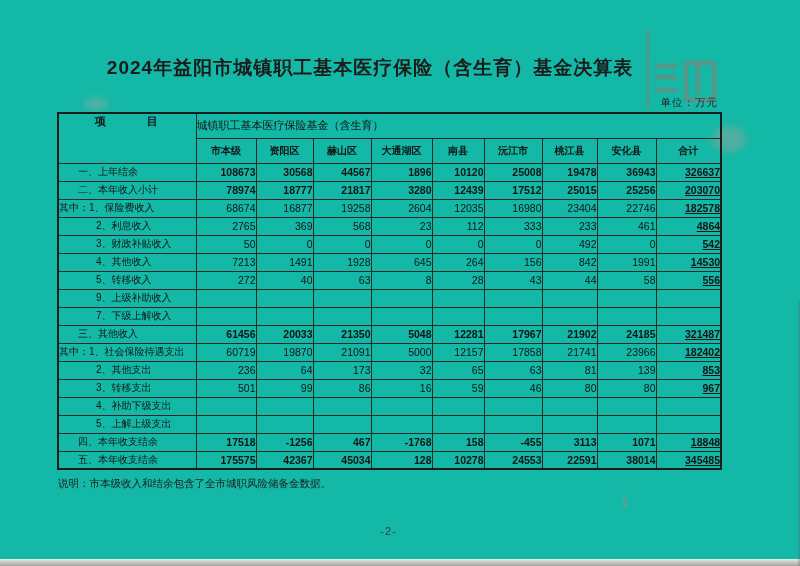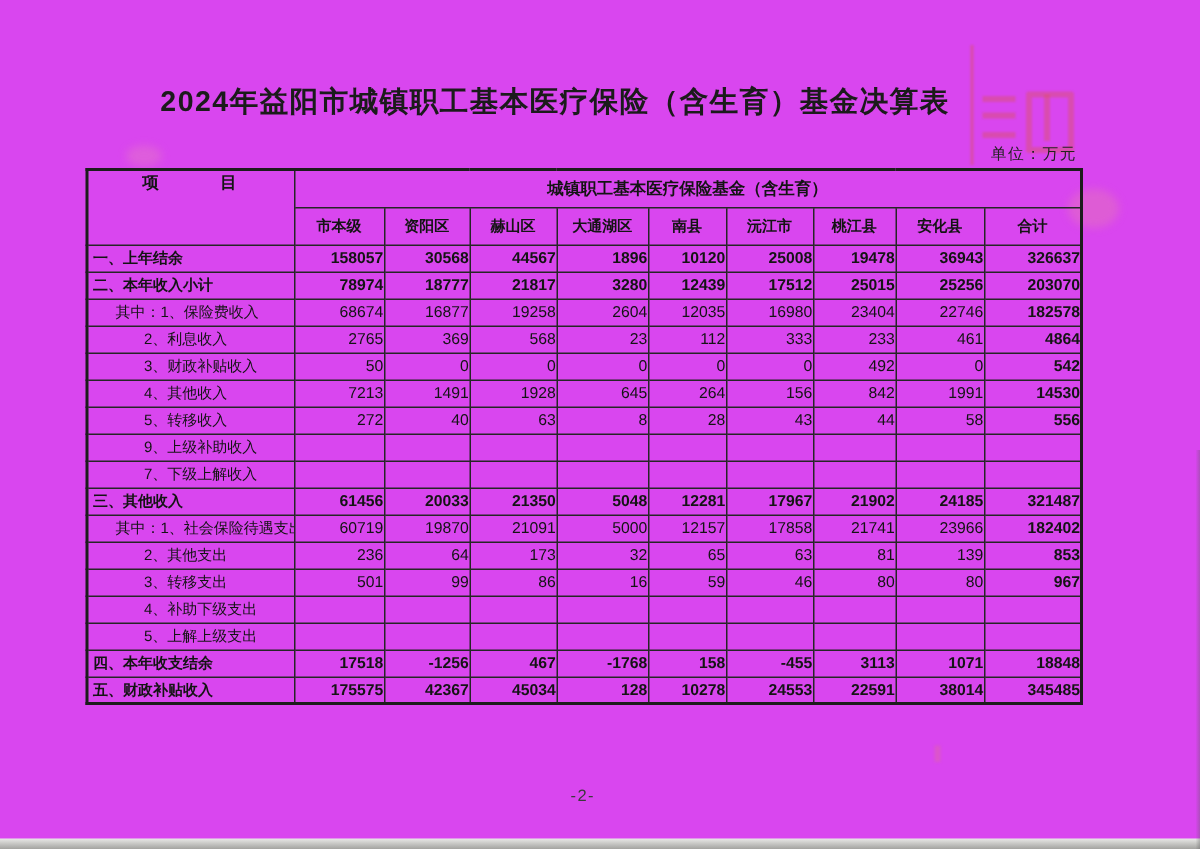--- a/index.html
+++ b/index.html
@@ -5,21 +5,21 @@
   html,body{margin:0;padding:0;}
   body{
     width:800px;height:566px;
     font-family:"Liberation Sans","DejaVu Sans",sans-serif;
     background:#ffffff;
     position:relative;
     overflow:hidden;
   }
   .page{
     position:absolute;inset:0;
-    background:#d946ef;
+    background:#14b8a6;
   }
   
   .edge-bottom{
     position:absolute;left:0;right:0;bottom:0;height:7px;
     background:linear-gradient(#e9e9e7,#a3a3a0);
   }
   .edge-right{
     position:absolute;top:300px;bottom:0;right:0;width:3px;
     background:linear-gradient(to right, rgba(0,0,0,0), rgba(90,90,90,.35));
   }
@@ -41,29 +41,29 @@
     border:1px solid #262626;
     padding:0;overflow:hidden;white-space:nowrap;
   }
   table.fund{border:2px solid #1c1c1c;}
   thead tr{height:25px;padding-left:40px;}
   tbody tr{height:18px;}
   th.item-th{
     vertical-align:top;font-size:11px;font-weight:700;
     padding-top:5px;letter-spacing:2px;
   }
-  th.group-th{font-size:11px;font-weight:700;text-align:center;}
+  th.group-th{font-size:11px;font-weight:400;text-align:left;}
   th.col-th{font-size:10px;font-weight:700;text-align:center;}
   td.lbl{text-align:left;font-size:10px;}
-  td.lbl.indent-0{padding-left:3px;font-weight:700;}
-  td.lbl.indent-1{padding-left:18px;}
+  td.lbl.indent-0{padding-left:19px;font-weight:400;}
+  td.lbl.indent-1{padding-left:0;}
   td.lbl.indent-2{padding-left:37px;}
   td.num{text-align:right;padding-right:5px;font-size:10.5px;}
   tr.bold td{font-weight:700;}
-  td.num.total{font-weight:700;}
+  td.num.total{font-weight:700;text-decoration:underline;}
   .note{
     position:absolute;left:58px;top:477px;
     font-size:10.5px;color:#1d1d1d;
   }
   .pagenum{
     position:absolute;left:57px;width:663px;top:525px;
     text-align:center;font-size:11px;color:#3a3a3a;letter-spacing:1px;
   }
   
   .stamp-line{
@@ -144,21 +144,21 @@
           <th class="col-th">南县</th>
           <th class="col-th">沅江市</th>
           <th class="col-th">桃江县</th>
           <th class="col-th">安化县</th>
           <th class="col-th">合计</th>
         </tr>
     </thead>
     <tbody>
         <tr class="bold">
           <td class="lbl indent-0">一、上年结余</td>
-          <td class="num">158057</td>
+          <td class="num">108673</td>
           <td class="num">30568</td>
           <td class="num">44567</td>
           <td class="num">1896</td>
           <td class="num">10120</td>
           <td class="num">25008</td>
           <td class="num">19478</td>
           <td class="num">36943</td>
           <td class="num total">326637</td>
         </tr>
         <tr class="bold">
@@ -335,32 +335,33 @@
           <td class="num">-1256</td>
           <td class="num">467</td>
           <td class="num">-1768</td>
           <td class="num">158</td>
           <td class="num">-455</td>
           <td class="num">3113</td>
           <td class="num">1071</td>
           <td class="num total">18848</td>
         </tr>
         <tr class="bold">
-          <td class="lbl indent-0">五、财政补贴收入</td>
+          <td class="lbl indent-0">五、本年收支结余</td>
           <td class="num">175575</td>
           <td class="num">42367</td>
           <td class="num">45034</td>
           <td class="num">128</td>
           <td class="num">10278</td>
           <td class="num">24553</td>
           <td class="num">22591</td>
           <td class="num">38014</td>
           <td class="num total">345485</td>
         </tr>
       </tbody>
   </table>
 
+  <div class="note">说明：市本级收入和结余包含了全市城职风险储备金数据。</div>
 
   <div class="pagenum">-2-</div>
 
   <div class="edge-bottom"></div>
   <div class="edge-right"></div>
 </div>
 
 </body></html>

